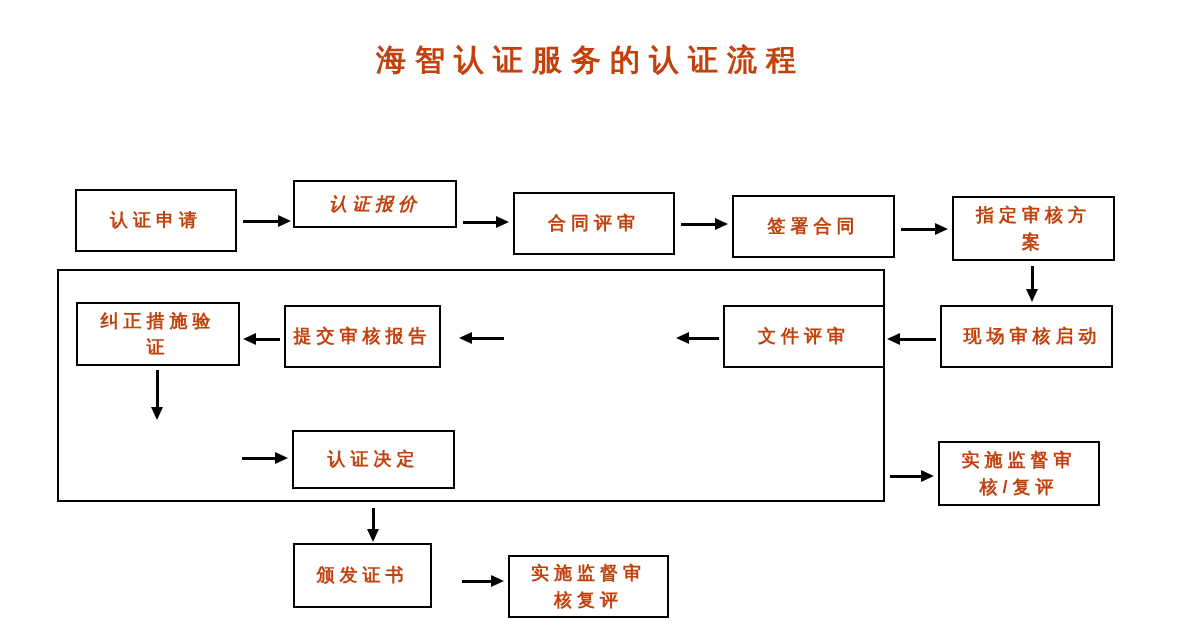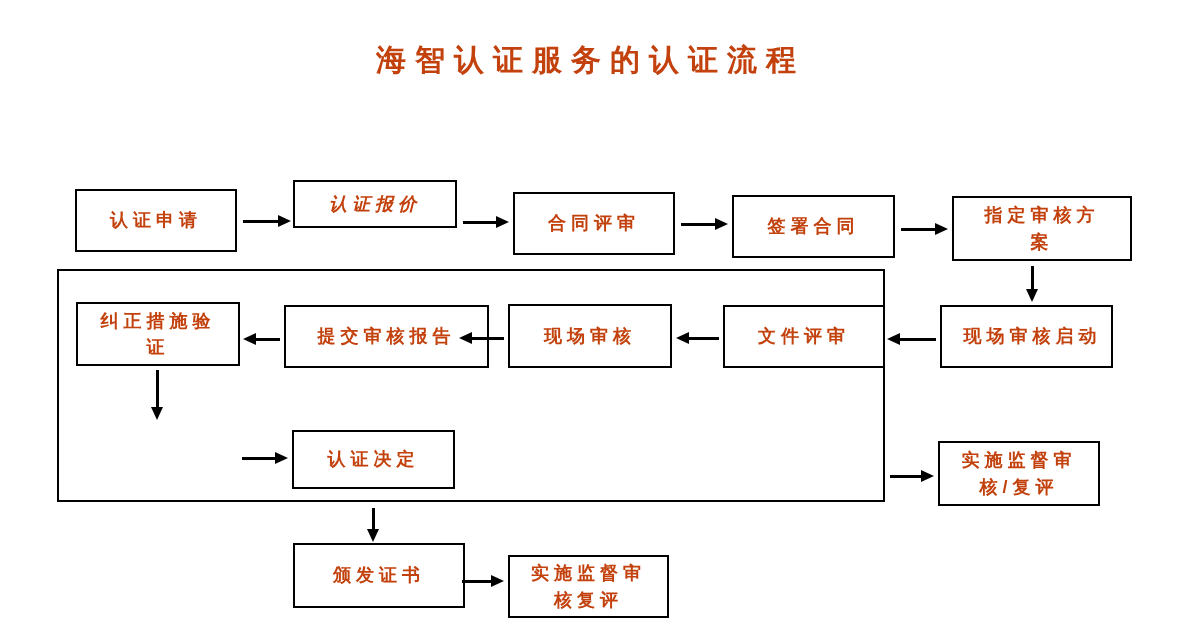--- a/index.html
+++ b/index.html
@@ -70,29 +70,29 @@
     border-top: 13px solid #000;
     border-left: 6px solid transparent;
     border-right: 6px solid transparent;
   }
 
   
   #n-apply              { left: 75px;  top: 189px; width: 162px; height: 63px; }
   #n-quote              { left: 293px; top: 180px; width: 164px; height: 48px; font-style: italic; }
   #n-contract-review    { left: 513px; top: 192px; width: 162px; height: 63px; }
   #n-sign-contract      { left: 732px; top: 195px; width: 163px; height: 63px; }
-  #n-audit-plan         { left: 952px; top: 196px; width: 180px; height: 65px; }
+  #n-audit-plan         { left: 952px; top: 196px; width: 163px; height: 65px; }
   #n-onsite-start       { left: 940px; top: 305px; width: 173px; height: 63px; padding-left: 12px; }
   #n-doc-review         { left: 723px; top: 305px; width: 162px; height: 63px; }
   #n-onsite-audit       { left: 508px; top: 304px; width: 164px; height: 64px; }
-  #n-submit-report      { left: 284px; top: 305px; width: 205px; height: 63px; }
+  #n-submit-report      { left: 284px; top: 305px; width: 157px; height: 63px; }
   #n-corrective         { left: 76px;  top: 302px; width: 164px; height: 64px; }
   #n-material-review    { left: 75px;  top: 425px; width: 163px; height: 65px; }
   #n-decision           { left: 292px; top: 430px; width: 163px; height: 59px; }
-  #n-issue-cert         { left: 293px; top: 543px; width: 172px; height: 65px; }
+  #n-issue-cert         { left: 293px; top: 543px; width: 139px; height: 65px; }
   #n-supervision-bottom { left: 508px; top: 555px; width: 161px; height: 63px; }
   #n-supervision-right  { left: 938px; top: 441px; width: 162px; height: 65px; }
   #big-frame            { left: 57px;  top: 269px; width: 828px; height: 233px; }
 
   
   #e1  { left: 243px;  top: 215px; width: 48px; }
   #e2  { left: 463px;  top: 216px; width: 46px; }
   #e3  { left: 681px;  top: 218px; width: 47px; }
   #e4  { left: 901px;  top: 223px; width: 47px; }
   #e5  { left: 1026px; top: 266px; height: 36px; }
@@ -118,21 +118,20 @@
   <div class="node" id="n-apply">认证申请</div>
   <div class="node" id="n-quote">认证报价</div>
   <div class="node" id="n-contract-review">合同评审</div>
   <div class="node" id="n-sign-contract">签署合同</div>
   <div class="node" id="n-audit-plan">指定审核方
 案</div>
 
   <div class="node" id="n-onsite-start">现场审核启动</div>
 
   <div class="node" id="n-doc-review">文件评审</div>
-  <div class="node" id="n-onsite-audit">现场审核</div>
   <div class="node" id="n-submit-report">提交审核报告</div>
   <div class="node" id="n-corrective">纠正措施验
 证</div>
 
   <div class="node" id="n-decision">认证决定</div>
 
   <div class="node" id="n-issue-cert">颁发证书</div>
   <div class="node" id="n-supervision-bottom">实施监督审
 核复评</div>
 

